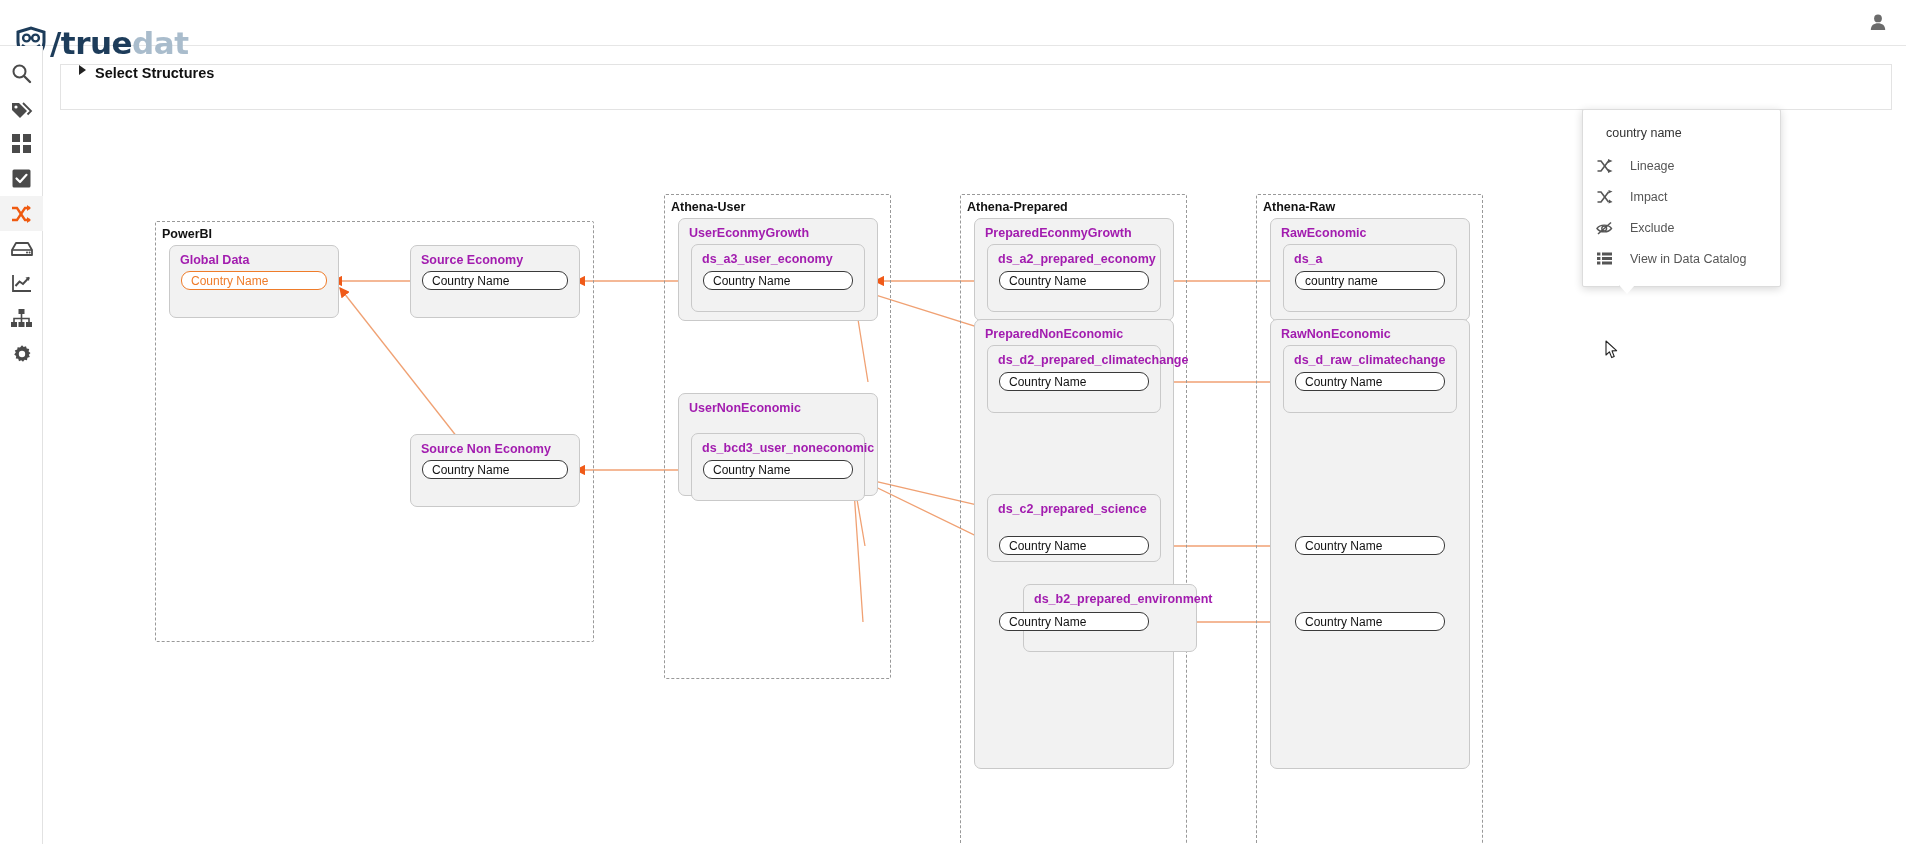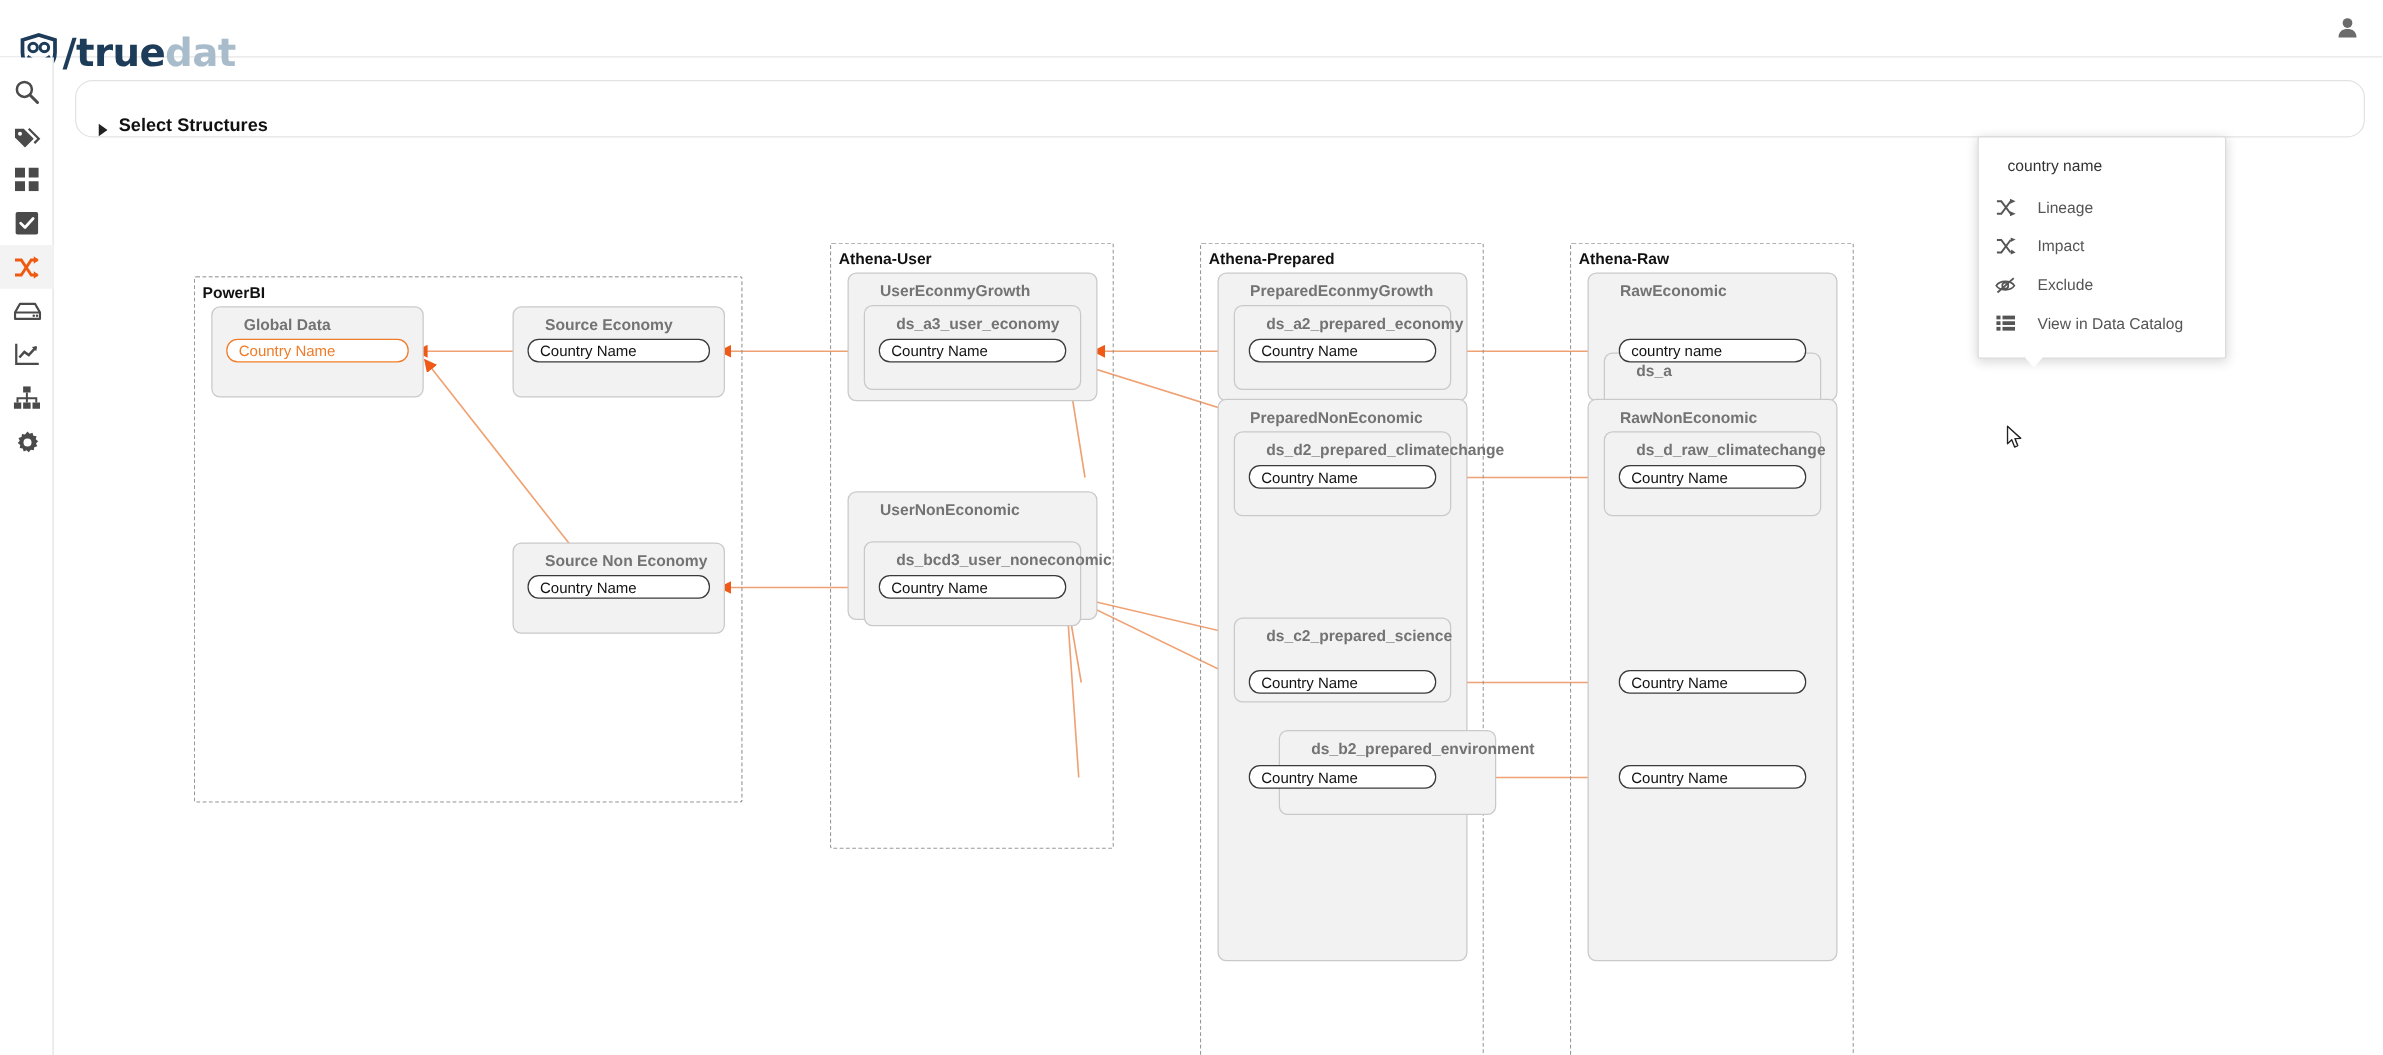--- a/index.html
+++ b/index.html
@@ -36,22 +36,22 @@
   .rail-item {
     width: 43px; height: 35px; display: flex; align-items: center; justify-content: center;
     cursor: pointer;
   }
   .rail-item.active { background: #f3f3f3; }
   .rail-item svg { display: block; }
 
   
   .panel {
     position: absolute; left: 60px; top: 64px; width: 1832px; height: 46px;
-    background: #ffffff; border: 1px solid #e3e3e3; border-radius: 14px;
-    display: flex; align-items: flex-end;
+    background: #ffffff; border: 1px solid #e3e3e3; border-radius: 0;
+    display: flex; align-items: flex-start;
   }
   .panel .caret {
     width: 0; height: 0; margin-left: 18px; margin-right: 9px;
     border-top: 5px solid transparent; border-bottom: 5px solid transparent;
     border-left: 7px solid #222;
   }
   .panel .panel-title { font-size: 14.5px; font-weight: bold; color: #111; }
 
   
   .canvas { position: absolute; left: 43px; top: 110px; width: 1863px; height: 734px; }
@@ -64,22 +64,22 @@
   .grp > .grp-label {
     position: absolute; left: 6px; top: 5px;
     font-size: 12.5px; font-weight: bold; color: #111; white-space: nowrap;
   }
 
   
   .cont {
     position: absolute; background: #f2f2f2; border: 1px solid #c9c9c9; border-radius: 7px;
   }
   .cont > .cont-label {
-    position: absolute; left: 25px; top: 7px;
-    font-size: 12.5px; font-weight: bold; color: #737373; white-space: nowrap;
+    position: absolute; left: 10px; top: 7px;
+    font-size: 12.5px; font-weight: bold; color: #a21caf; white-space: nowrap;
   }
 
   
   .field {
     position: absolute; height: 19px; border: 1.4px solid #3a3a3a; border-radius: 9px;
     background: #ffffff; display: flex; align-items: center; padding-left: 9px;
     font-size: 12px; color: #111; white-space: nowrap; cursor: pointer;
   }
   .field.hl { border-color: #ef7c2a; color: #ef7c2a; }
 
@@ -350,21 +350,21 @@
   <div class="field" style="left:956px; top:502px; width:150px;">
     <span>Country Name</span>
   </div>
 
   <div class="grp" style="left:1213px; top:84px; width:227px; height:670px;">
     <span class="grp-label">Athena-Raw</span>
   </div>
   <div class="cont" style="left:1227px; top:108px; width:200px; height:103px;">
     <span class="cont-label">RawEconomic</span>
   </div>
-  <div class="cont" style="left:1240px; top:134px; width:174px; height:68px;margin-top:38px;">
+  <div class="cont" style="left:1240px; top:134px; width:174px; height:68px;">
     <span class="cont-label">ds_a</span>
   </div>
   <div class="field" style="left:1252px; top:161px; width:150px;">
     <span>country name</span>
   </div>
 
   <div class="cont" style="left:1227px; top:209px; width:200px; height:450px;">
     <span class="cont-label">RawNonEconomic</span>
   </div>
   <div class="cont" style="left:1240px; top:235px; width:174px; height:68px;">

